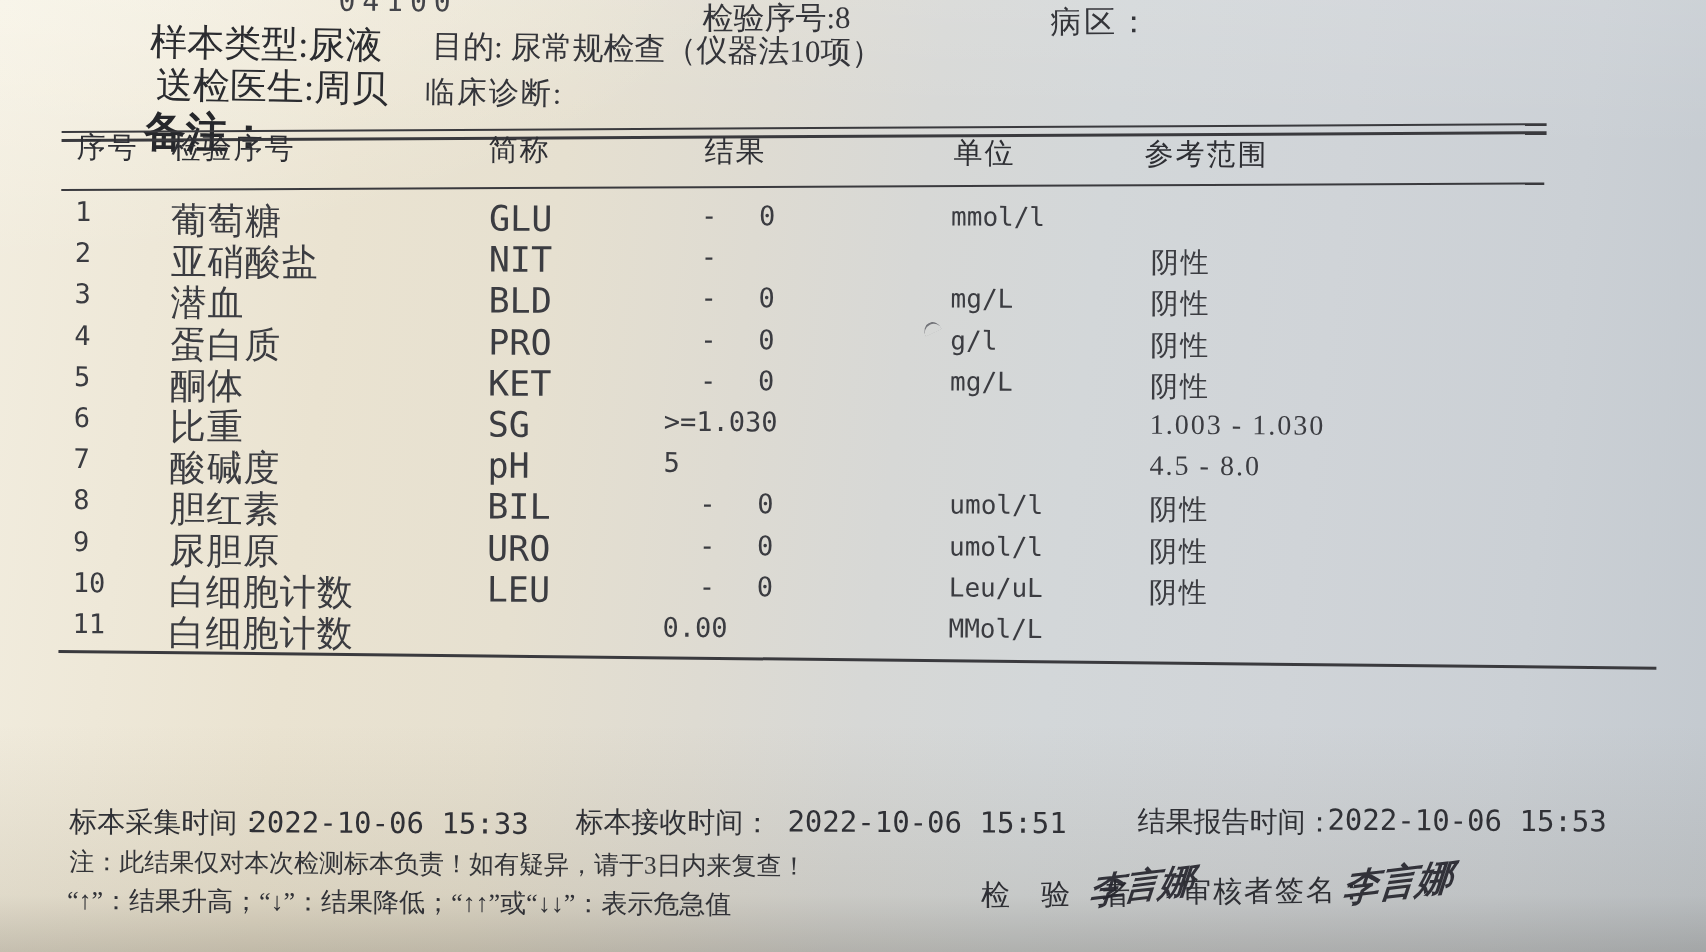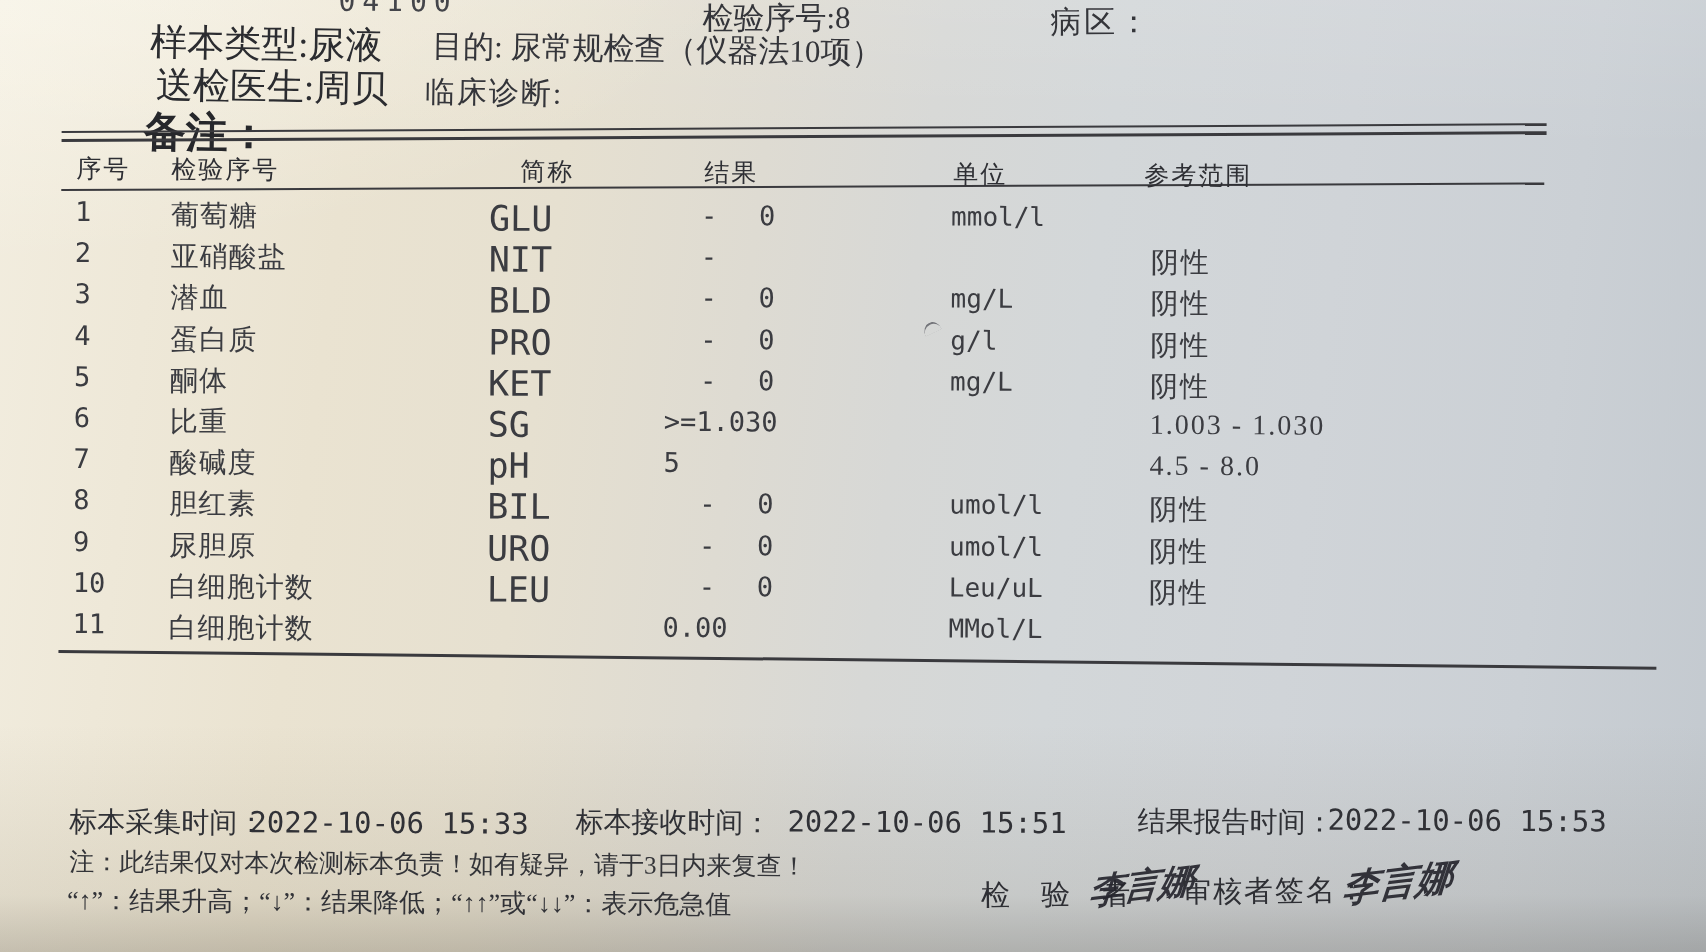--- a/index.html
+++ b/index.html
@@ -27,34 +27,34 @@
   .clinical{left:423px;top:70px;font-size:30px;transform:rotate(.5deg);letter-spacing:2px;}
 
   
   .rule{position:absolute;background:#3a3a3e;transform-origin:left center;}
   .rule-top1{left:60px;top:131px;width:1485px;height:2px;transform:rotate(-.65deg);}
   .rule-top2{left:60px;top:139px;width:1485px;height:2.5px;transform:rotate(-.65deg);}
   .rule-mid{left:60px;top:189px;width:1483px;height:2px;transform:rotate(-.6deg);}
   .rule-bottom{left:60px;top:650px;width:1598px;height:3px;transform:rotate(.25deg);}
 
   
-  .th{top:152px;font-size:25px;color:#2e2f34;letter-spacing:2px;text-align:right;}
+  .th{top:128px;font-size:29px;color:#2e2f34;letter-spacing:2px;text-align:right;}
   .th-no{left:75px;}
   .th-name{left:170px;}
-  .th-abbr{left:487px;margin-left:32px;}
+  .th-abbr{left:487px;}
   .th-result{left:703px;}
   .th-unit{left:952px;}
   .th-ref{left:1143px;}
 
   
   .rows{position:absolute;left:0;top:196px;width:100%;}
   .row{position:relative;height:41.2px;}
   .cell{position:absolute;top:0;white-space:pre;color:#3b3c41;}
   .c-no{left:74px;font-family:"DejaVu Sans Mono","Liberation Mono",monospace;font-size:27px;}
-  .c-name{left:170px;font-size:28px;letter-spacing:1px;}
+  .c-name{left:170px;font-size:36px;letter-spacing:1px;}
   .c-abbr{left:488px;font-family:"DejaVu Sans Mono","Liberation Mono",monospace;font-size:35px;}
   .c-flag{left:700px;font-family:"DejaVu Sans Mono","Liberation Mono",monospace;font-size:27px;}
   .c-res{left:664px;font-family:"DejaVu Sans Mono","Liberation Mono",monospace;font-size:27px;}
   .c-res.shifted{left:758px;}
   .c-unit{left:950px;font-family:"DejaVu Sans Mono","Liberation Mono",monospace;font-size:26px;}
   .c-ref{left:1150px;font-size:28px;letter-spacing:2px;}
 
   
   .f-label{font-size:28px;color:#2f3035;}
   .f-time{font-family:"DejaVu Sans Mono","Liberation Mono",monospace;font-size:29px;color:#303136;}

